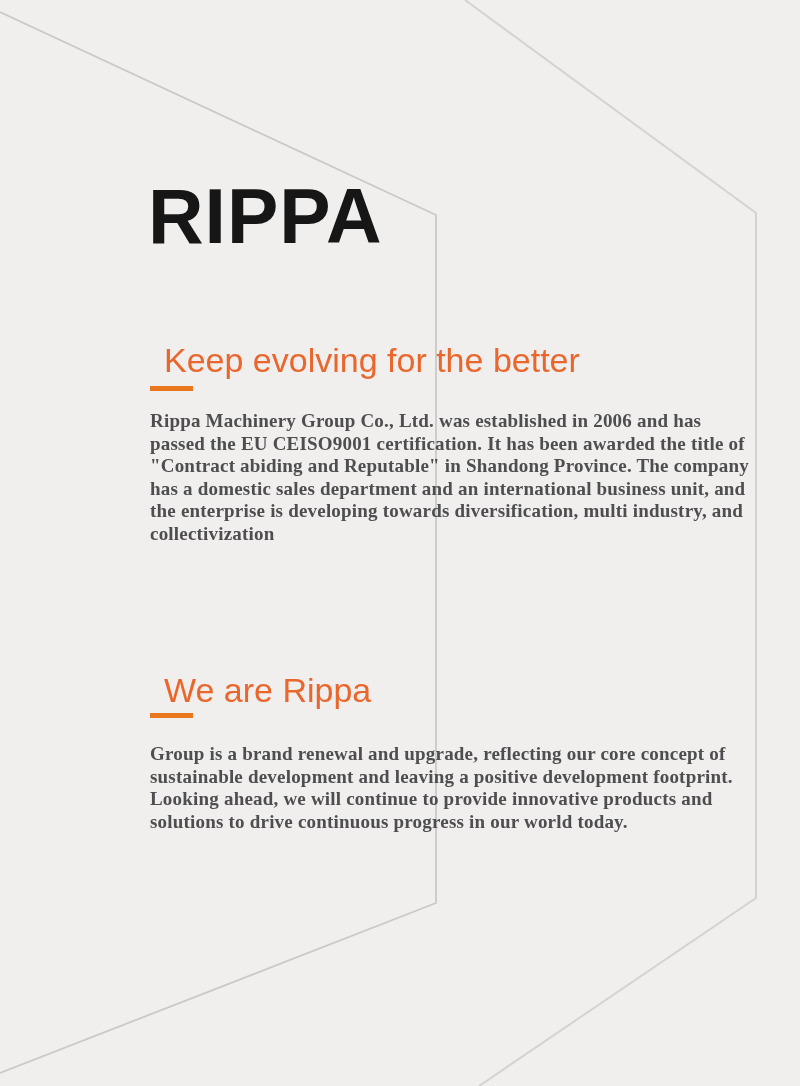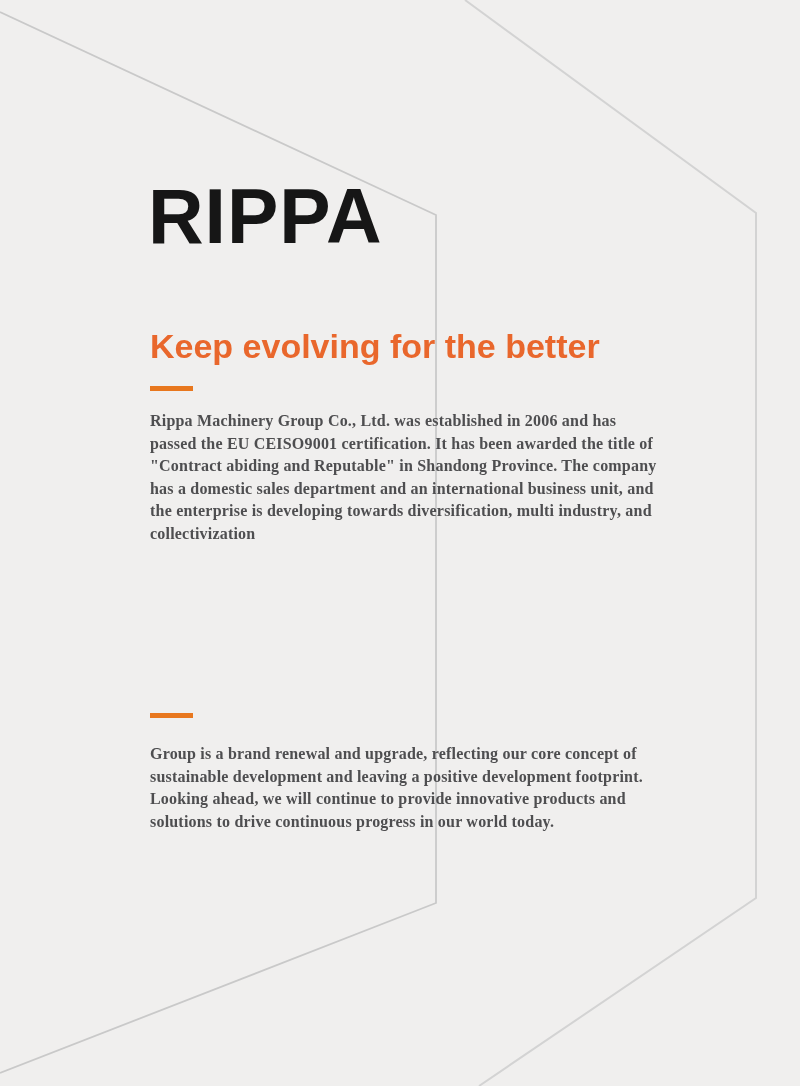--- a/index.html
+++ b/index.html
@@ -45,23 +45,23 @@
     font-weight: 700;
     font-size: 77px;
     line-height: 1;
     letter-spacing: 1px;
     color: var(--title-text, #161616);
     white-space: nowrap;
   }
   .section-heading {
     position: absolute;
     left: 150px;
-    margin: 0;
+    margin: 14px;
     font-family: "Liberation Sans", sans-serif;
-    font-weight: 700;
+    font-weight: 400;
     font-size: 34px;
     line-height: 1;
     color: var(--accent, #e9672c);
     white-space: nowrap;
   }
   .section-heading.first  { top: 329px; }
   .section-heading.second { top: 659px; }
   .section-divider {
     position: absolute;
     left: 150px;
@@ -71,21 +71,21 @@
   }
   .section-divider.first  { top: 386px; }
   .section-divider.second { top: 713px; }
   .section-paragraph {
     position: absolute;
     left: 150px;
     width: 640px;
     margin: 0;
     font-family: "Liberation Serif", "DejaVu Serif", serif;
     font-weight: 700;
-    font-size: 16px;
+    font-size: 19px;
     line-height: 22.5px;
     letter-spacing: 0.2px;
     color: var(--body-text, #4e4e50);
     white-space: pre-line;
   }
   .section-paragraph.first  { top: 410px; }
   .section-paragraph.second { top: 743px; }
 </style>
 </head>
 <body>
@@ -103,20 +103,21 @@
 
     <h2 class="section-heading first">Keep evolving for the better</h2>
     <div class="section-divider first"></div>
     <p class="section-paragraph first">Rippa Machinery Group Co., Ltd. was established in 2006 and has
 passed the EU CEISO9001 certification. It has been awarded the title of
 "Contract abiding and Reputable" in Shandong Province. The company
 has a domestic sales department and an international business unit, and
 the enterprise is developing towards diversification, multi industry, and
 collectivization</p>
 
+    <h2 class="section-heading second">We are Rippa</h2>
     <div class="section-divider second"></div>
     <p class="section-paragraph second">Group is a brand renewal and upgrade, reflecting our core concept of
 sustainable development and leaving a positive development footprint.
 Looking ahead, we will continue to provide innovative products and
 solutions to drive continuous progress in our world today.</p>
 
   </div>
 </div>
 
 </body></html>

